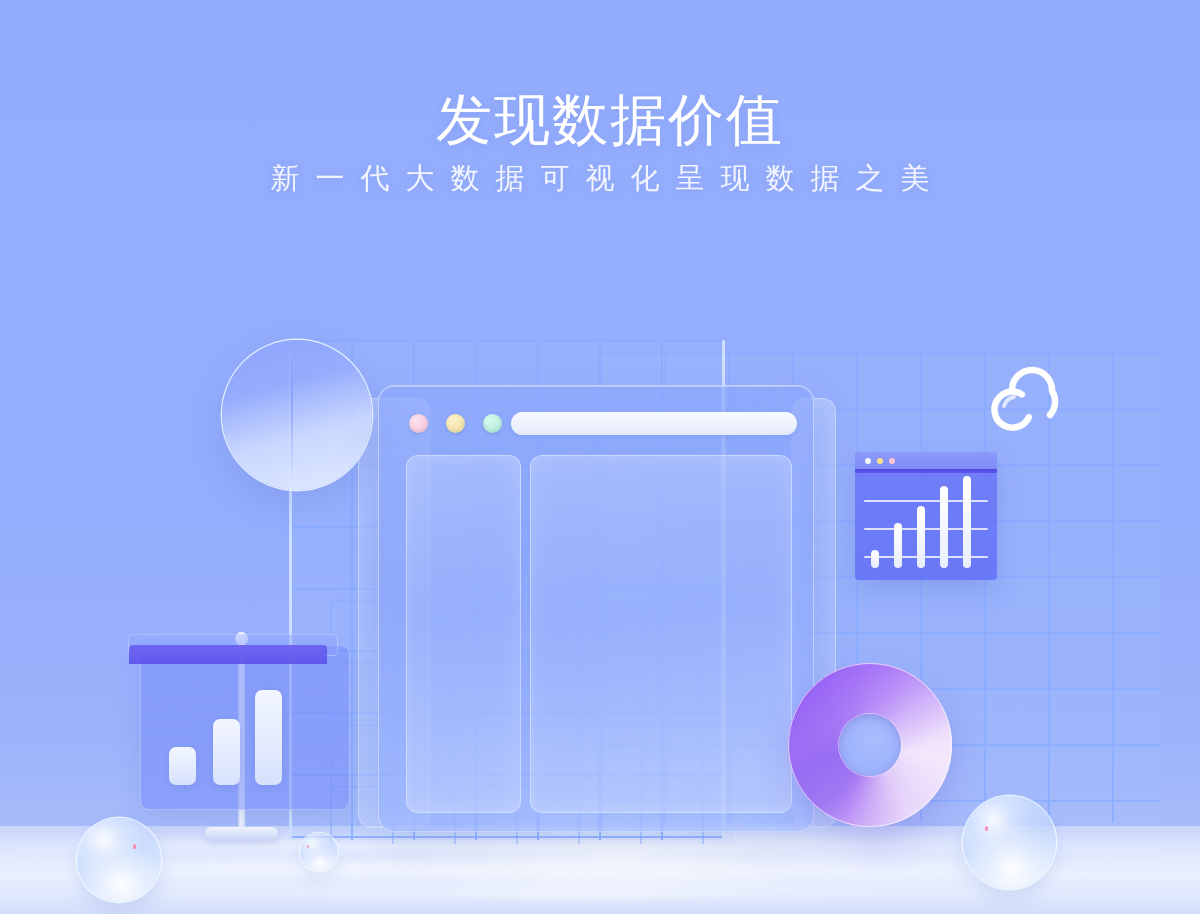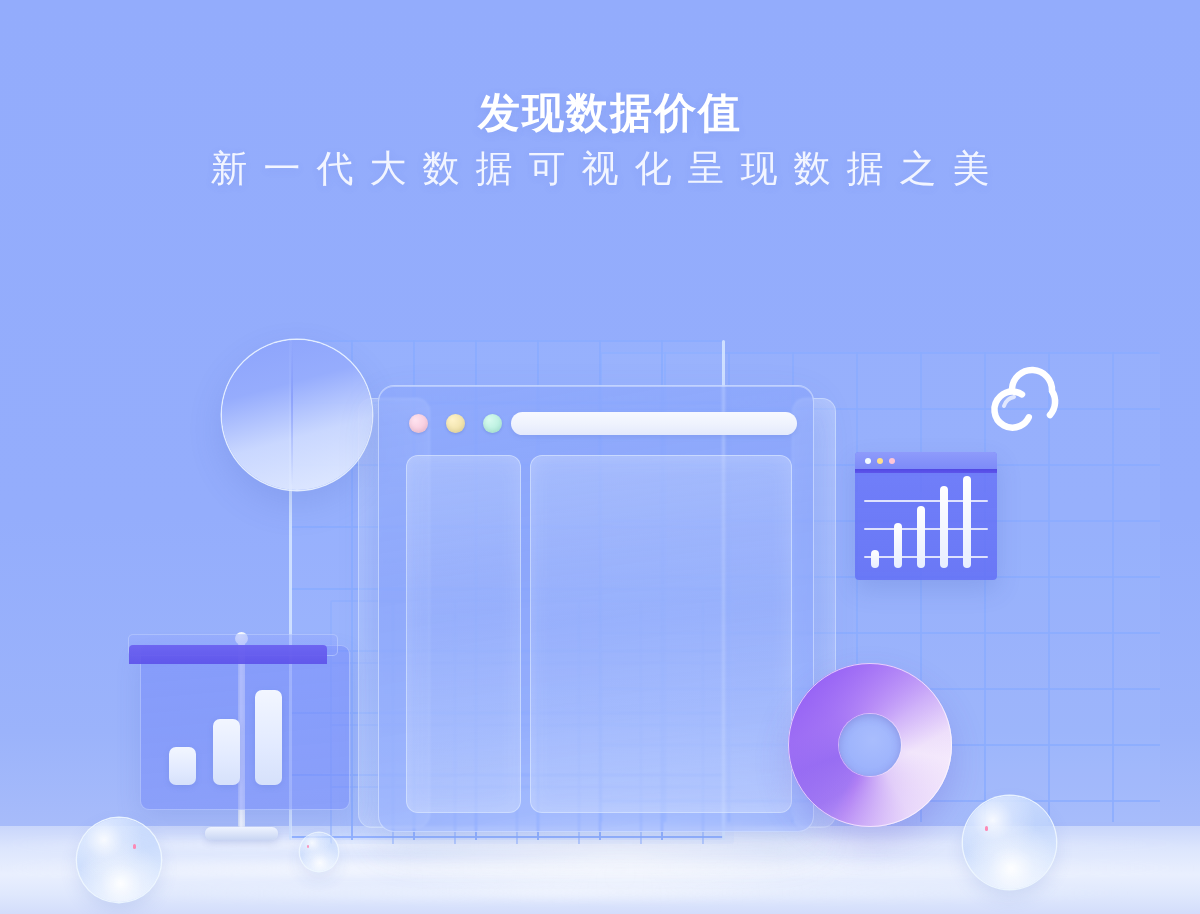--- a/index.html
+++ b/index.html
@@ -243,34 +243,34 @@
   
   .cloud{ position:absolute; left:978px; top:362px; width:88px; height:74px; }
 
   
   .text-wrap{
     position:absolute; left:0; top:0; width:1200px; text-align:center;
     z-index:40;
   }
   .eyebrow{
     margin-top:92px;
-    font-size:42px; line-height:1;
-    color:#ffffff; letter-spacing:2px; font-weight:700;
+    font-size:56px; line-height:1;
+    color:#ffffff; letter-spacing:2px; font-weight:400;
     text-shadow:0 2px 10px rgba(80,105,200,.16);
     margin-left:20px;
   }
   .headline{
     margin-top:22px;
     font-size:96px; line-height:1.02;
     color:#ffffff; font-weight:700; letter-spacing:1px;
     text-shadow:0 4px 16px rgba(75,100,200,.20);
   }
   .subline{
     margin-top:16px;
-    font-size:37px; line-height:1;
+    font-size:29px; line-height:1;
     color:#f2f5ff; font-weight:300;
     letter-spacing:16px; text-indent:16px;
     text-shadow:0 2px 8px rgba(80,105,200,.14);
   }
 </style>
 </head>
 <body>
 
 <div id="stage">
 

